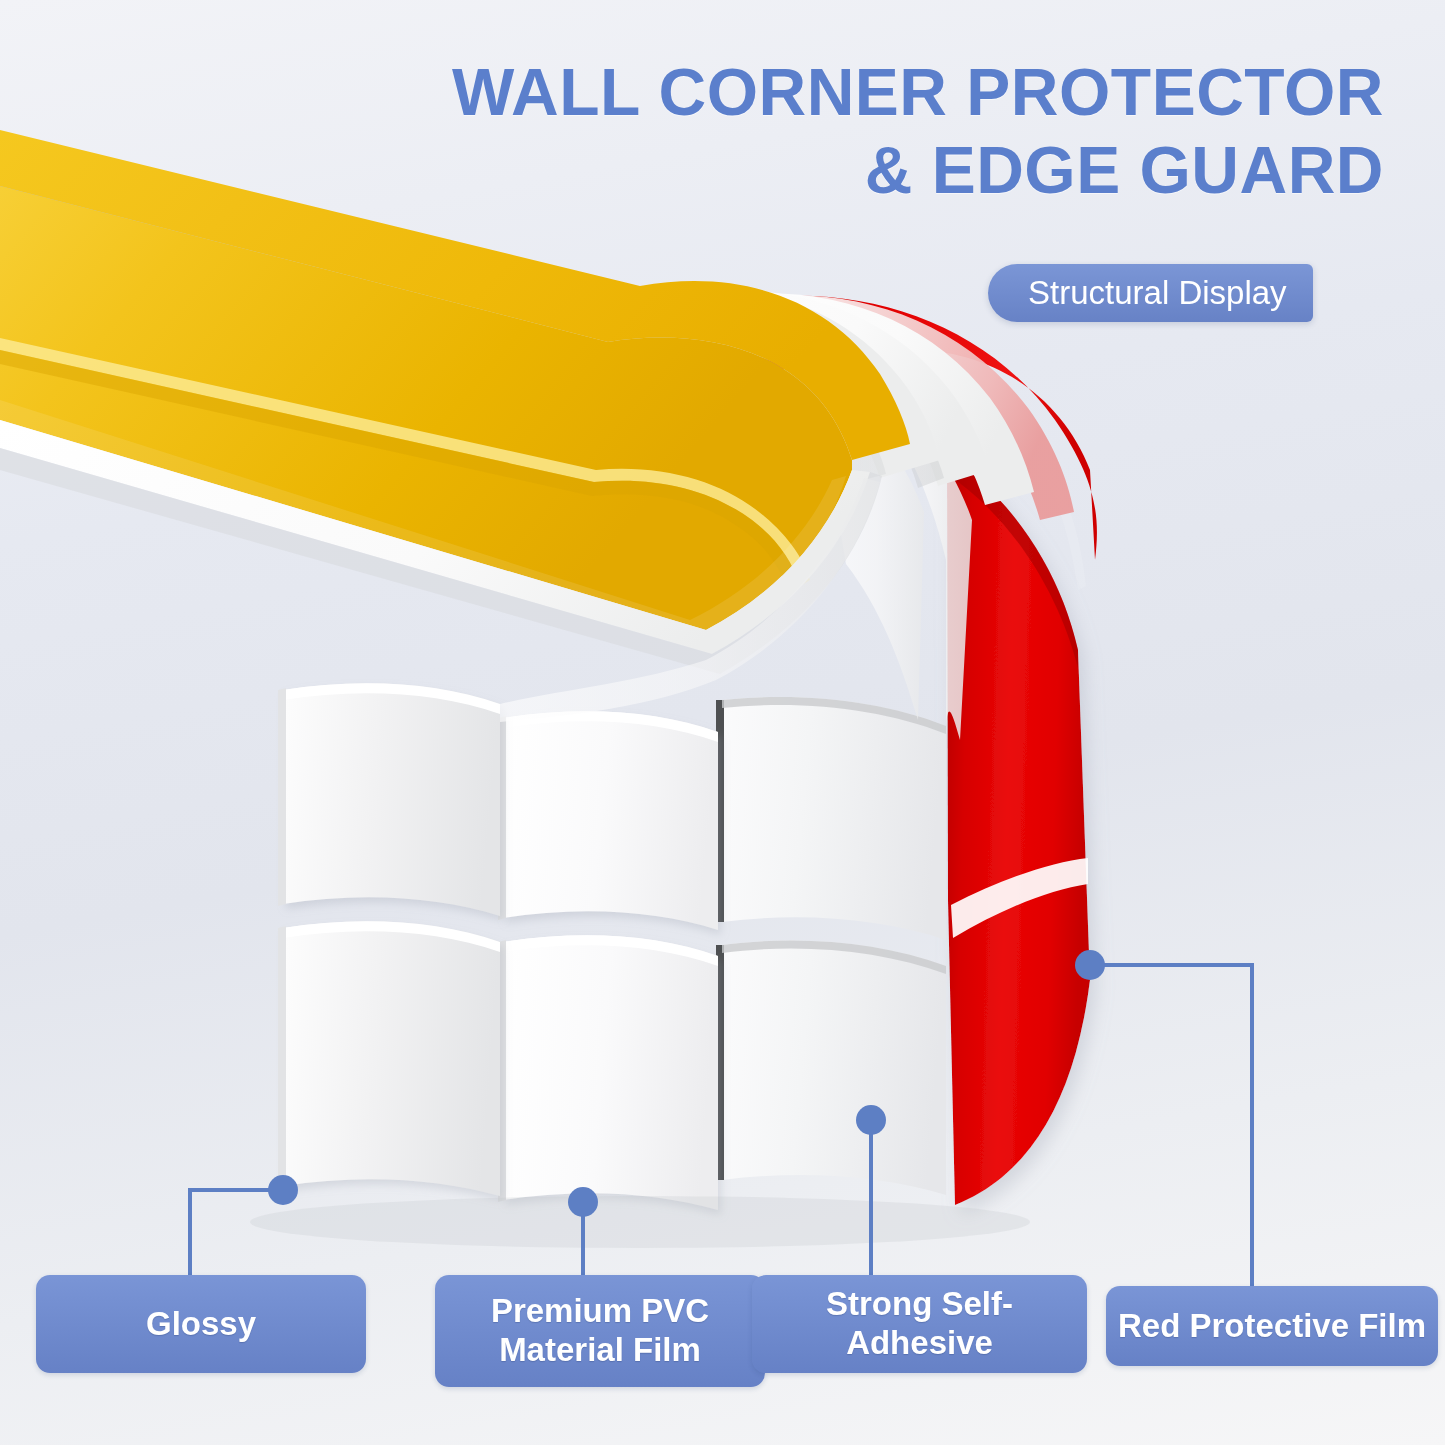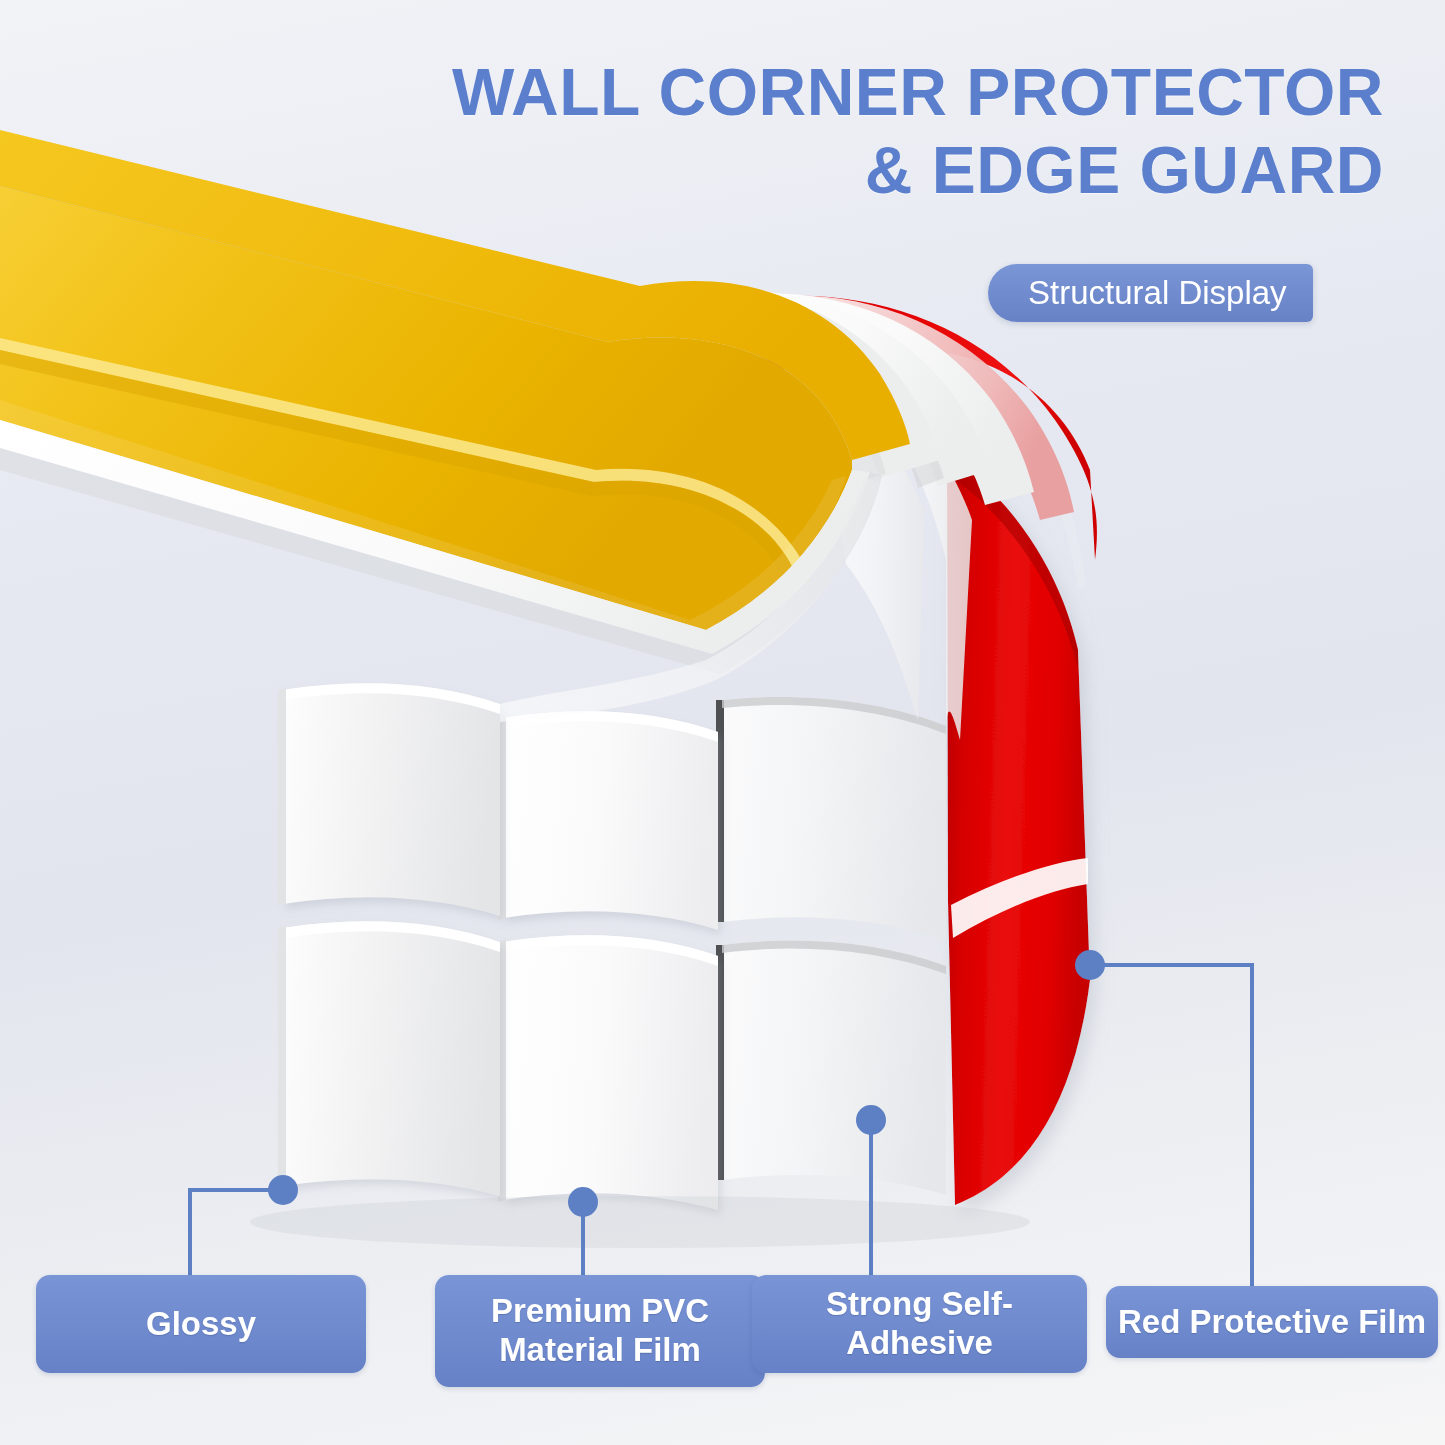--- a/index.html
+++ b/index.html
@@ -418,19 +418,19 @@
       <span>Material Film</span>
     </div>
   </div>
 
   <div class="callout" id="callout-2" style="left: 752px; top: 1275px; width: 335px; height: 98px;">
     <div>
       <span>Strong Self-Adhesive</span>
     </div>
   </div>
 
-  <div class="callout" id="callout-3" style="left: 1106px; top: 1286px; width: 332px; height: 72px;">
+  <div class="callout" id="callout-3" style="left: 1106px; top: 1286px; width: 332px; height: 80px;">
     <div>
       <span>Red Protective Film</span>
     </div>
   </div>
 
 </div>
 
 </body></html>

